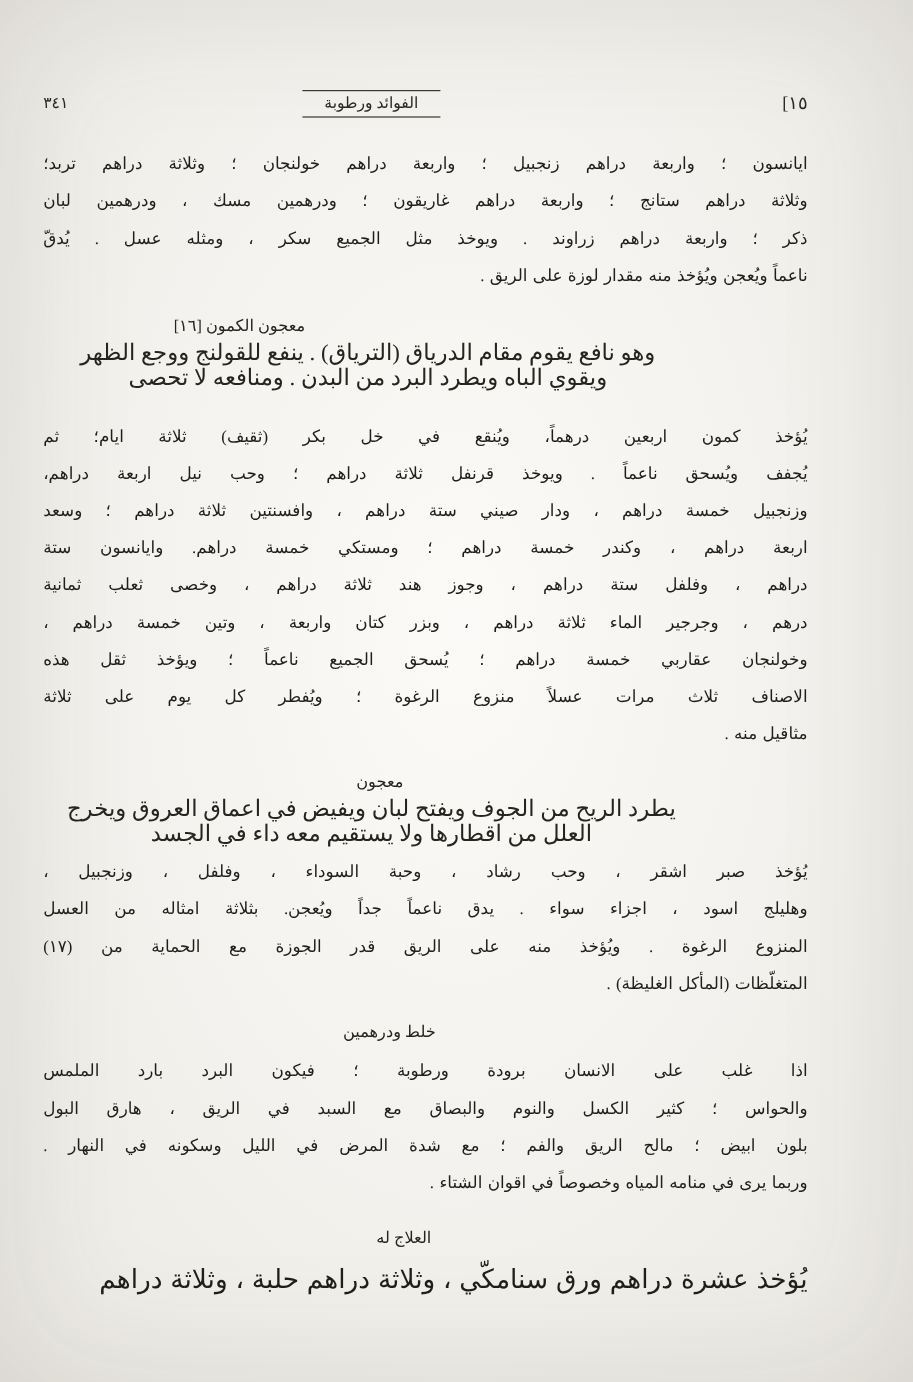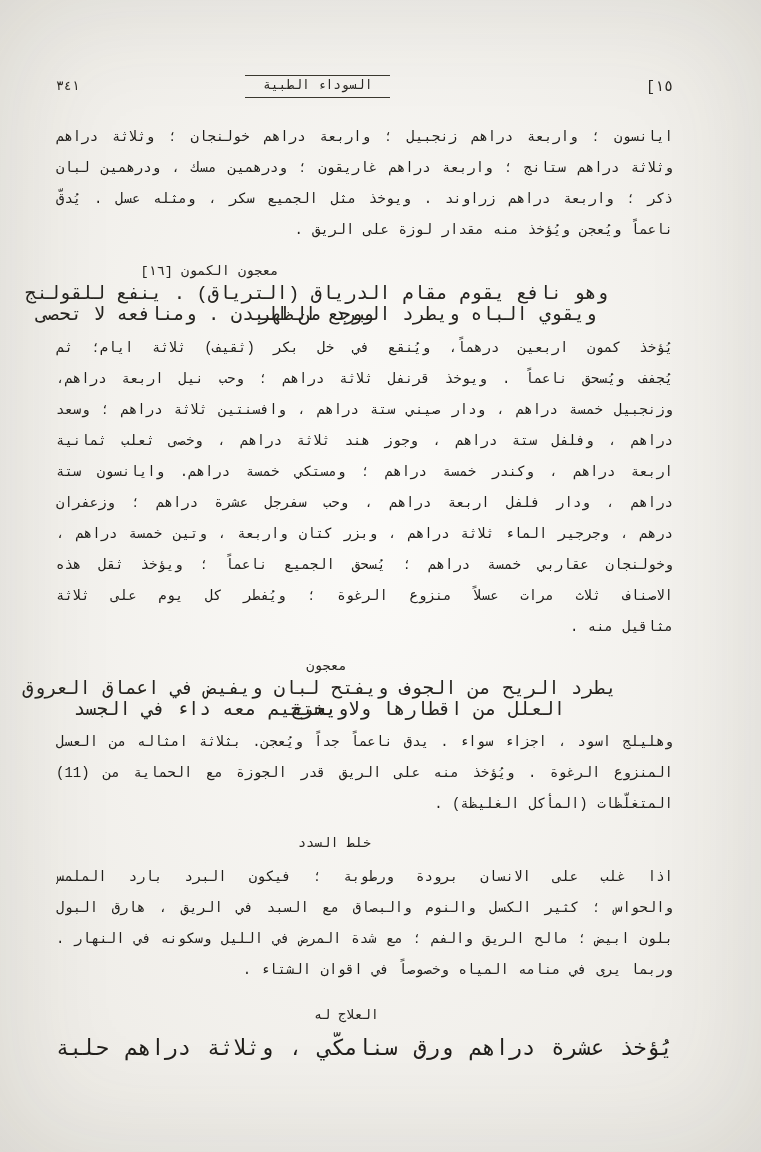--- a/index.html
+++ b/index.html
@@ -1,26 +1,26 @@
 <!DOCTYPE html>
 <html lang="ar"><head>
 <meta charset="utf-8">
 <style>
   html,body{margin:0;padding:0;background:#e9e7e1;}
   .page{
     position:relative;
     width:761px;height:1152px;
     margin:0 auto;
     box-sizing:border-box;
-    padding:74px 88px 0 56px;
+    padding:74px 88px 0 36px;
     background:
       radial-gradient(ellipse at 50% 45%, rgba(255,255,255,0.55), rgba(70,62,48,0.06) 96%),
       #f7f5f0;
     box-shadow: inset 0 0 120px rgba(60,54,42,0.12);
-    font-family:Liberation Mono, monospace;
+    font-family:Liberation Serif, serif;
     color:#201e1a;
     overflow:hidden;
   }
   
   .header-row{
     display:flex;align-items:center;justify-content:space-between;
     direction:ltr;height:24px;
   }
   .page-num{font-size:13px;color:#2a2823;}
   .title-box{
@@ -45,37 +45,37 @@
   .heading{
     direction:rtl;font-size:13.5px;line-height:20px;height:20px;
     text-align:center;color:#26241f;
   }
   .note{direction:rtl;text-align:center;color:#26241f;}
   .note-line{font-size:19px;line-height:21px;height:21px;}
   
   .p1{margin-top:24px;}
   .h1{margin-top:16px;transform:translateX(-155px);}
   .n1{margin-top:2px;transform:translateX(-48px);}
-  .p2{margin-top:7px;}
+  .p2{margin-top:23px;}
   .h2{margin-top:14px;transform:translateX(-38px);}
   .n2{margin-top:2px;transform:translateX(-45px);}
   .p3{margin-top:6px;}
   .h3{margin-top:14px;transform:translateX(-30px);}
   .p4{margin-top:8px;}
   .h4{margin-top:20px;transform:translateX(-18px);}
   .p5{margin-top:6px;}
 </style>
 </head>
 <body>
 
 <div class="page">
 
   <div class="header-row">
     <div class="page-num">٣٤١</div>
-    <div class="title-box">السوداء الطبية</div>
+    <div class="title-box">الفوائد ورطوبة</div>
     <div class="folio">[١٥</div>
   </div>
 
   <div class="para p1">
     <div class="line">ايانسون ؛ واربعة دراهم زنجبيل ؛ واربعة دراهم خولنجان ؛ وثلاثة دراهم تربد؛</div>
     <div class="line">وثلاثة دراهم ستانج ؛ واربعة دراهم غاريقون ؛ ودرهمين مسك ، ودرهمين لبان</div>
     <div class="line">ذكر ؛ واربعة دراهم زراوند . ويوخذ مثل الجميع سكر ، ومثله عسل . يُدقّ</div>
     <div class="line endline">ناعماً ويُعجن ويُؤخذ منه مقدار لوزة على الريق .</div>
   </div>
 
@@ -83,43 +83,43 @@
 
   <div class="note n1">
     <div class="note-line">وهو نافع يقوم مقام الدرياق (الترياق) . ينفع للقولنج ووجع الظهر</div>
     <div class="note-line">ويقوي الباه ويطرد البرد من البدن . ومنافعه لا تحصى</div>
   </div>
 
   <div class="para p2">
     <div class="line">يُؤخذ كمون اربعين درهماً، ويُنقع في خل بكر (ثقيف) ثلاثة ايام؛ ثم</div>
     <div class="line">يُجفف ويُسحق ناعماً . ويوخذ قرنفل ثلاثة دراهم ؛ وحب نيل اربعة دراهم،</div>
     <div class="line">وزنجبيل خمسة دراهم ، ودار صيني ستة دراهم ، وافسنتين ثلاثة دراهم ؛ وسعد</div>
+    <div class="line">اربعة دراهم ، وكندر خمسة دراهم ؛ ومستكي خمسة دراهم. وايانسون ستة</div>
     <div class="line">دراهم ، وفلفل ستة دراهم ، وجوز هند ثلاثة دراهم ، وخصى ثعلب ثمانية</div>
-    <div class="line">اربعة دراهم ، وكندر خمسة دراهم ؛ ومستكي خمسة دراهم. وايانسون ستة</div>
-    <div class="line">دراهم ، ودار فلفل اربعة دراهم ، وحب سفرجل عشرة دراهم ؛ وزعفران</div>
     <div class="line">درهم ، وجرجير الماء ثلاثة دراهم ، وبزر كتان واربعة ، وتين خمسة دراهم ،</div>
     <div class="line">وخولنجان عقاربي خمسة دراهم ؛ يُسحق الجميع ناعماً ؛ ويؤخذ ثقل هذه</div>
     <div class="line">الاصناف ثلاث مرات عسلاً منزوع الرغوة ؛ ويُفطر كل يوم على ثلاثة</div>
     <div class="line endline">مثاقيل منه .</div>
   </div>
 
   <div class="heading h2">معجون</div>
 
   <div class="note n2">
     <div class="note-line">يطرد الريح من الجوف ويفتح لبان ويفيض في اعماق العروق ويخرج</div>
     <div class="note-line">العلل من اقطارها ولا يستقيم معه داء في الجسد</div>
   </div>
 
   <div class="para p3">
+    <div class="line">يُؤخذ صبر اشقر ، وحب رشاد ، وحبة السوداء ، وفلفل ، وزنجبيل ،</div>
     <div class="line">وهليلج اسود ، اجزاء سواء . يدق ناعماً جداً ويُعجن. بثلاثة امثاله من العسل</div>
-    <div class="line">المنزوع الرغوة . ويُؤخذ منه على الريق قدر الجوزة مع الحماية من (11)</div>
+    <div class="line">المنزوع الرغوة . ويُؤخذ منه على الريق قدر الجوزة مع الحماية من (١٧)</div>
     <div class="line endline">المتغلّظات (المأكل الغليظة) .</div>
   </div>
 
-  <div class="heading h3">خلط السدد</div>
+  <div class="heading h3">خلط ودرهمين</div>
 
   <div class="para p4">
     <div class="line">اذا غلب على الانسان برودة ورطوبة ؛ فيكون البرد بارد الملمس</div>
     <div class="line">والحواس ؛ كثير الكسل والنوم والبصاق مع السبد في الريق ، هارق البول</div>
     <div class="line">بلون ابيض ؛ مالح الريق والفم ؛ مع شدة المرض في الليل وسكونه في النهار .</div>
     <div class="line endline">وربما يرى في منامه المياه وخصوصاً في اقوان الشتاء .</div>
   </div>
 
   <div class="heading h4">العلاج له</div>
 

